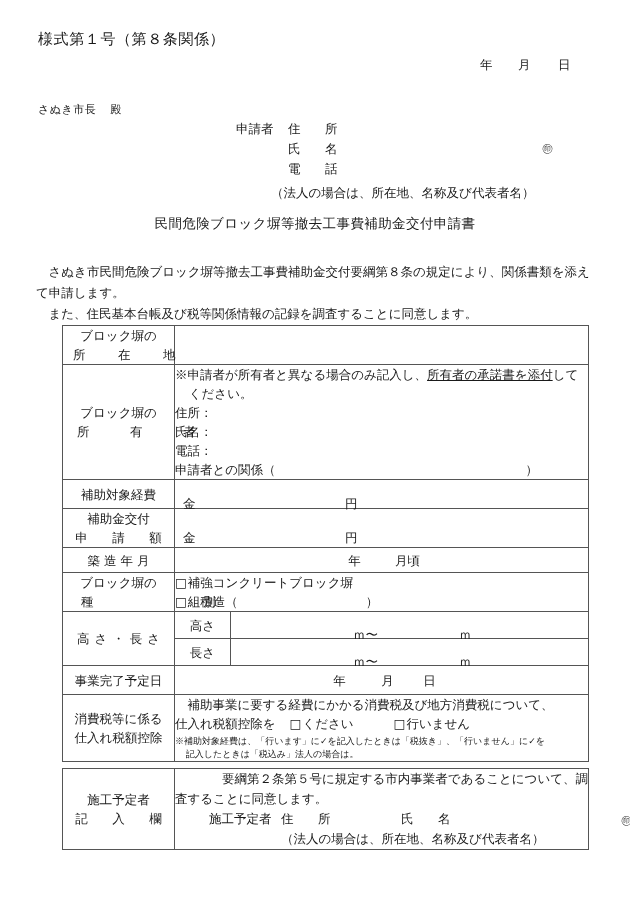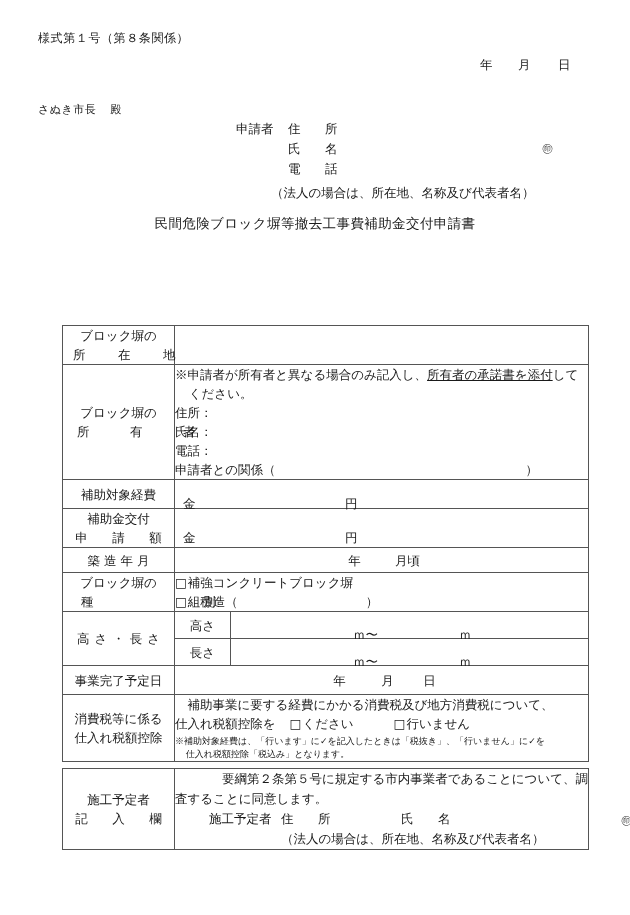--- a/index.html
+++ b/index.html
@@ -21,21 +21,21 @@
     width: 630px;
     height: 915px;
     overflow: hidden;
   }
 
   
   .form-no {
     position: absolute;
     left: 38px;
     top: 30px;
-    font-size: 12px;
+    font-size: 15px;
     letter-spacing: 0.6px;
     white-space: nowrap;
   }
   .date-line {
     position: absolute;
     left: 480px;
     top: 57px;
     font-size: 12.5px;
     white-space: nowrap;
   }
@@ -197,20 +197,24 @@
       <span class="seal">㊞</span>
     </div>
     <div class="applicant-row">
       <span class="app-lead"></span><span class="app-key">電　話</span>
     </div>
   </div>
   <div class="corp-note">（法人の場合は、所在地、名称及び代表者名）</div>
 
   <div class="doc-title">民間危険ブロック塀等撤去工事費補助金交付申請書</div>
 
+  <div class="intro">
+    <p>さぬき市民間危険ブロック塀等撤去工事費補助金交付要綱第８条の規定により、関係書類を添えて申請します。</p>
+    <p>また、住民基本台帳及び税等関係情報の記録を調査することに同意します。</p>
+  </div>
 
   <table class="form t1">
     <colgroup>
       <col style="width:112px">
       <col style="width:56px">
       <col style="width:358px">
     </colgroup>
 
     <tbody>
         <tr>
@@ -320,21 +324,21 @@
     <tr>
       <td class="lbl">
         <span class="l1">消費税等に係る</span>
         <span class="l2">仕入れ税額控除</span>
       </td>
       <td class="tax-body" colspan="2">
         <span class="tax-l1">補助事業に要する経費にかかる消費税及び地方消費税について、</span>
         <span class="tax-l2"><span>仕入れ税額控除を</span><span class="gap1"></span><span class="chkbox">□</span><span>ください</span><span class="gap2"></span><span class="chkbox">□</span><span>行いません</span></span>
         <span class="tax-small">
           <span class="ln1">※補助対象経費は、「行います」に✓を記入したときは「税抜き」、「行いません」に✓を</span>
-          <span class="ln2">仕入れ税額控除「税込み」となります。</span>
+          <span class="ln2">記入したときは「税込み」法人の場合は。</span>
         </span>
       </td>
     </tr>
   </tbody>
     </table>
 
   <table class="form t2">
     <colgroup>
       <col style="width:112px">
       <col style="width:414px">

